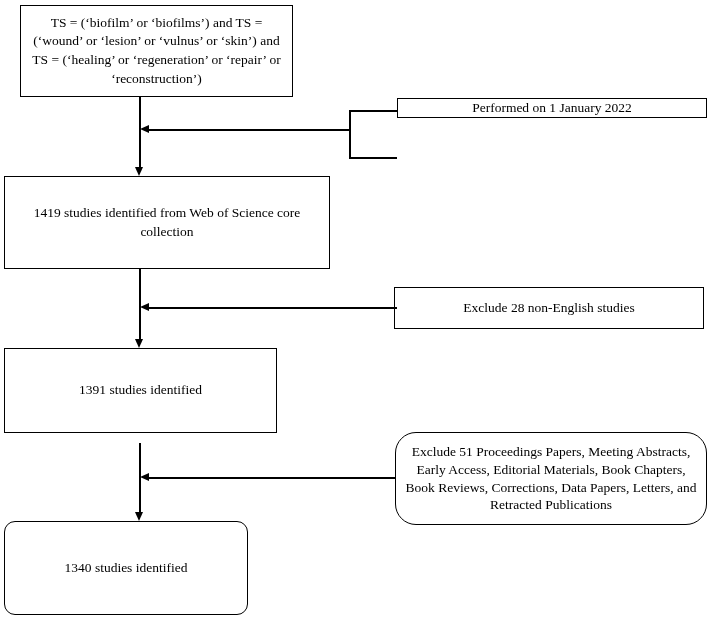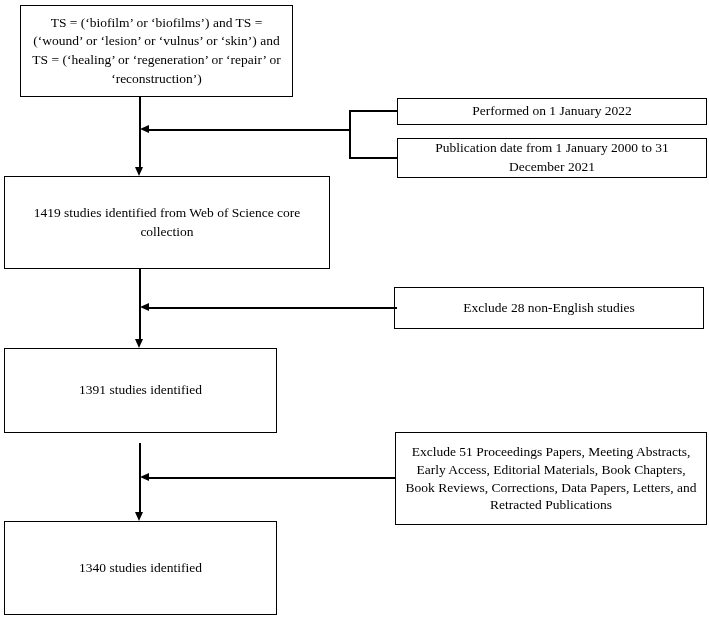--- a/index.html
+++ b/index.html
@@ -26,26 +26,26 @@
     justify-content: center;
     text-align: center;
     font-size: 13.5px;
     line-height: 1.38;
     padding: 3px 10px;
   }
   
   #box-query   { left: 4px;  top: 5px;   width: 273px; height: 92px; margin-left: 16px; }
   #box-1419    { left: 4px;  top: 176px; width: 326px; height: 93px; }
   #box-1391    { left: 4px;  top: 348px; width: 273px; height: 85px; }
-  #box-1340    { left: 4px;  top: 521px; width: 273px; height: 94px; }
+  #box-1340    { left: 4px;  top: 521px; width: 244px; height: 94px; border-radius: 11px; }
   
-  #box-performed { left: 397px; top: 98px;  width: 310px; height: 27px; }
+  #box-performed { left: 397px; top: 98px;  width: 310px; height: 20px; }
   #box-pubdate   { left: 397px; top: 138px; width: 310px; height: 40px; }
   #box-english   { left: 394px; top: 287px; width: 310px; height: 42px; }
-  #box-types     { left: 395px; top: 432px; width: 312px; height: 93px; padding: 2px 8px; line-height: 1.33; }
+  #box-types     { left: 395px; top: 432px; width: 312px; height: 93px; padding: 2px 8px; line-height: 1.33; border-radius: 21px; }
 
   .vline, .hline { position: absolute; background: #000000; }
   .vline { width: 1.5px; }
   .hline { height: 1.5px; }
 
   .arrow-down {
     position: absolute; width: 0; height: 0;
     border-left: 4.5px solid transparent;
     border-right: 4.5px solid transparent;
     border-top: 9px solid #000000;
@@ -96,23 +96,20 @@
   </div>
 
   <div class="box" id="box-1340">
     <span>1340 studies identified</span>
   </div>
 
   <div class="box" id="box-performed">
     <span>Performed on 1 January 2022</span>
   </div>
 
-  <div class="box" id="box-pubdate">
-    <span>Publication date from 1 January 2000 to 31 December 2021</span>
-  </div>
 
   <div class="box" id="box-english">
     <span>Exclude 28 non-English studies</span>
   </div>
 
   <div class="box" id="box-types">
     <span>Exclude 51 Proceedings Papers, Meeting Abstracts, Early Access, Editorial Materials, Book Chapters, Book Reviews, Corrections, Data Papers, Letters, and Retracted Publications</span>
   </div>
 
   <div class="vline" id="v1"></div>

